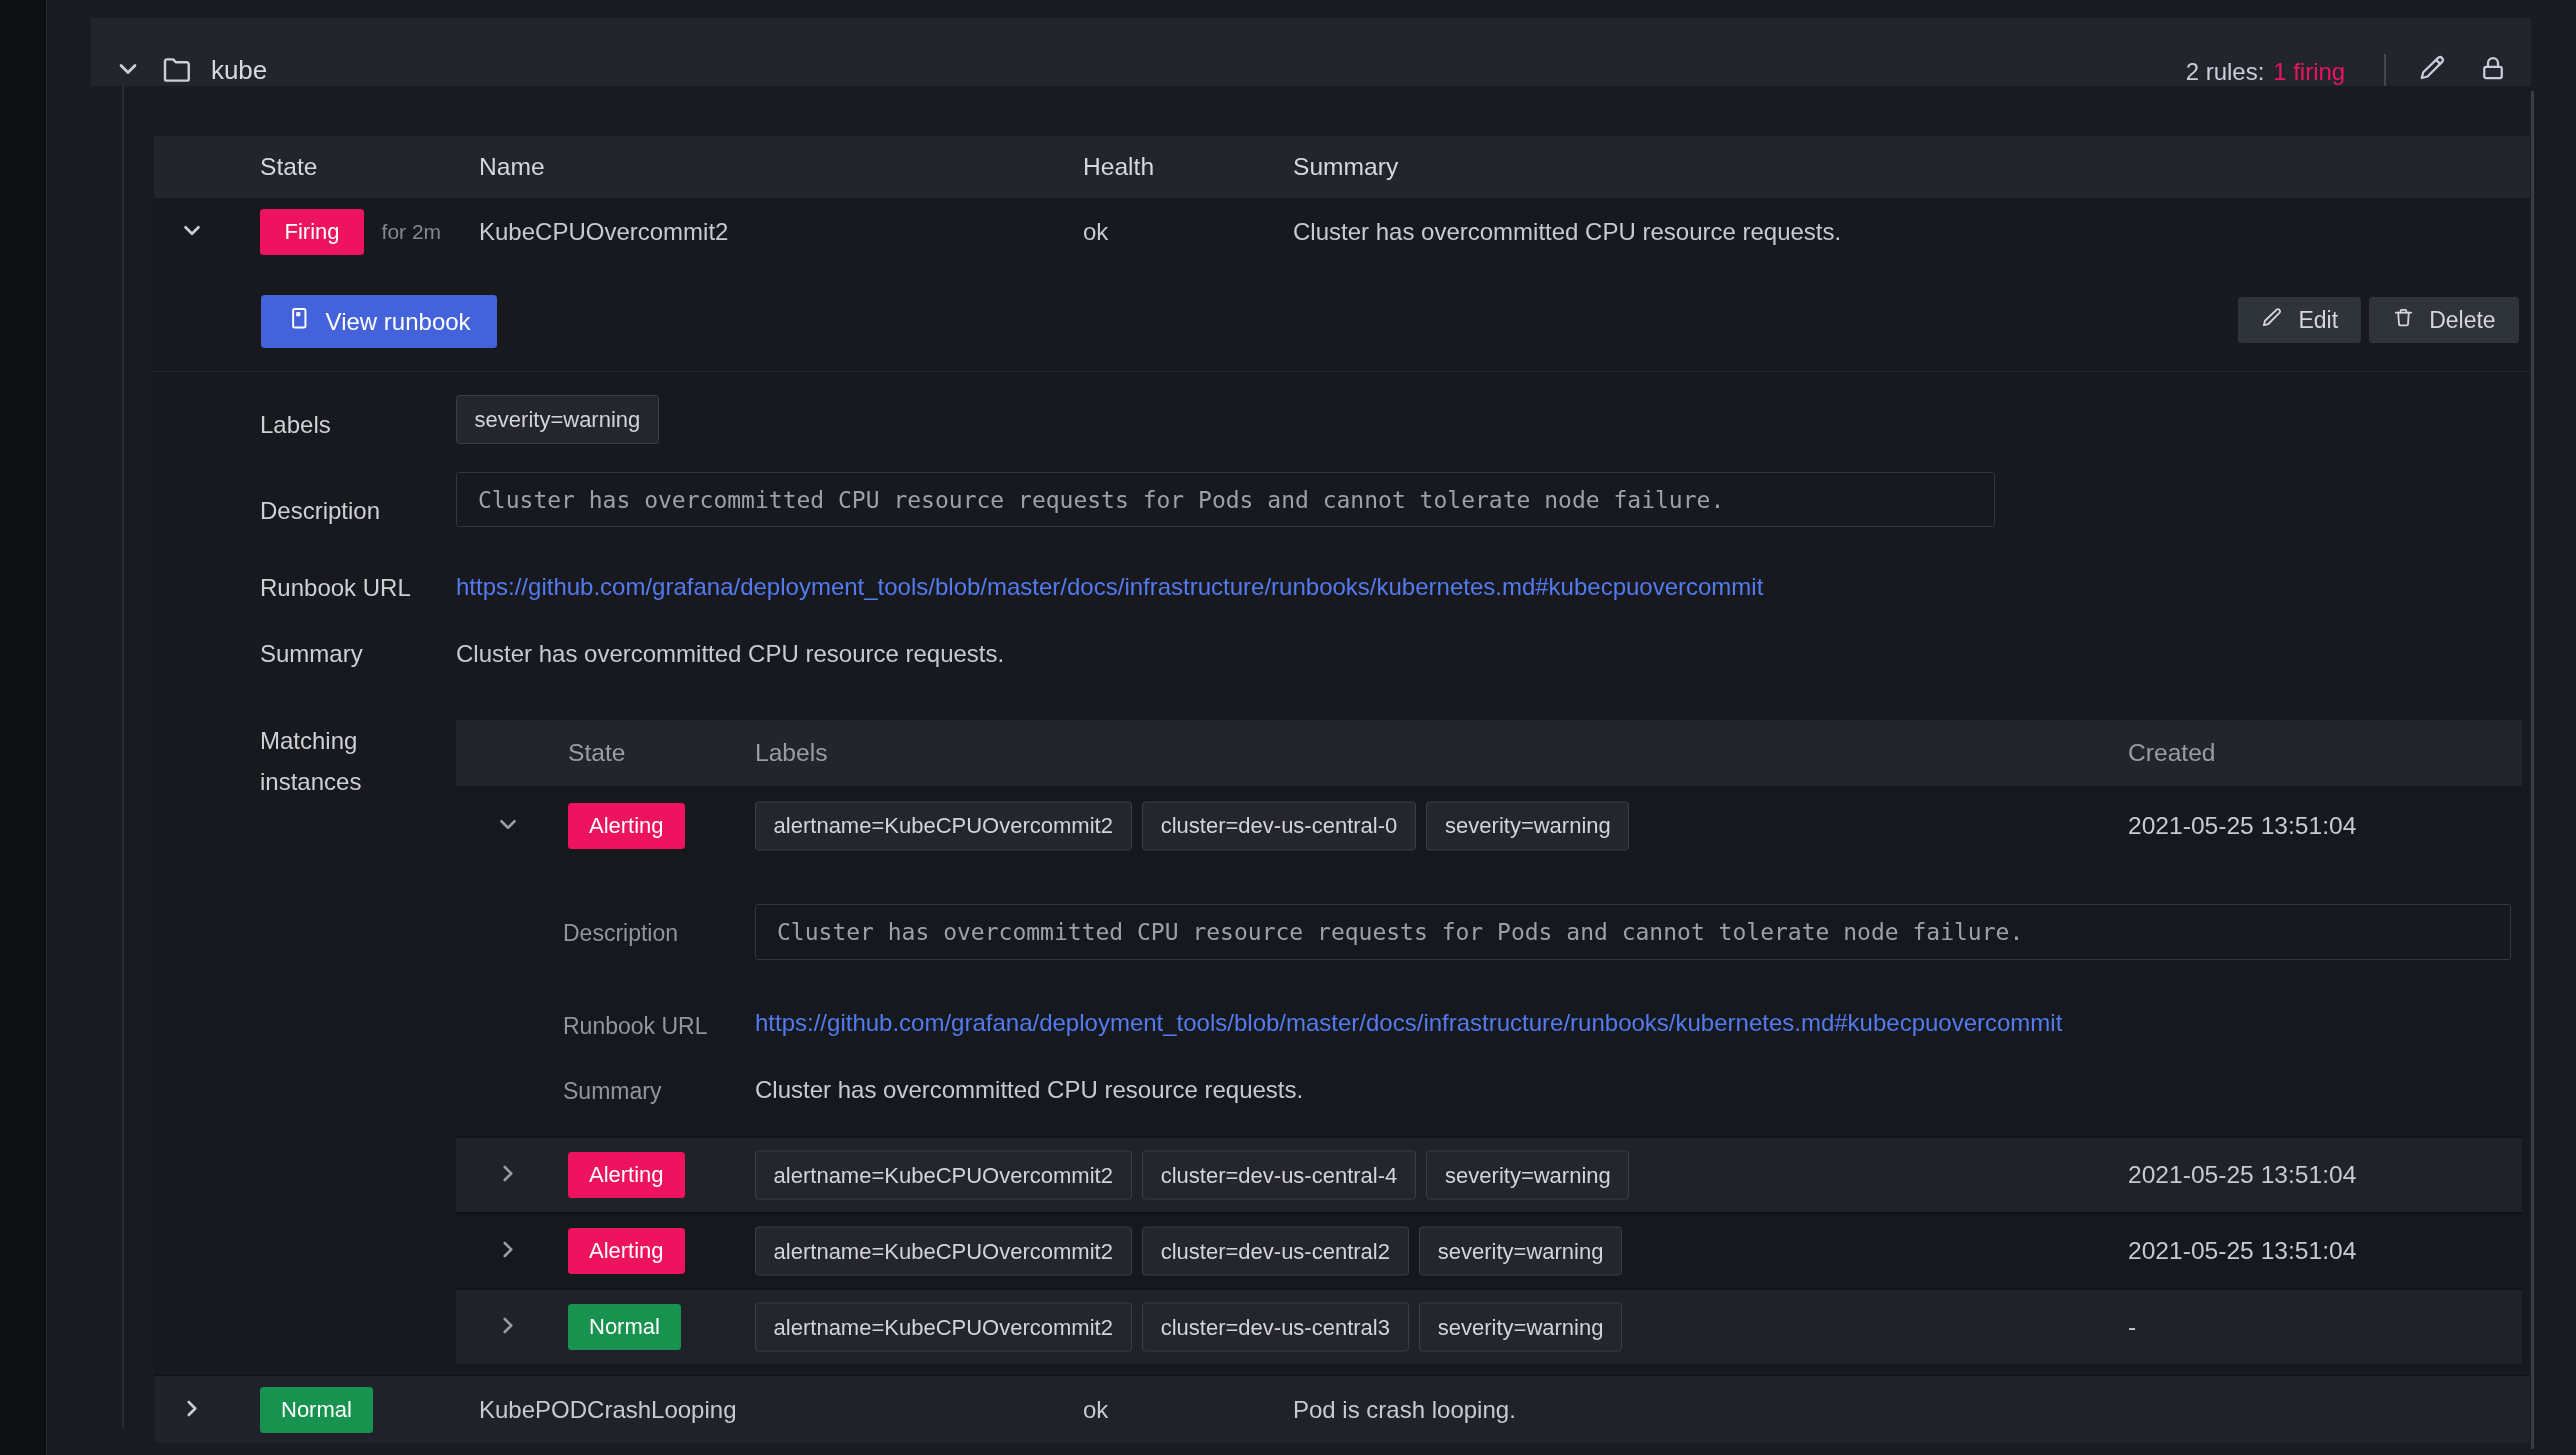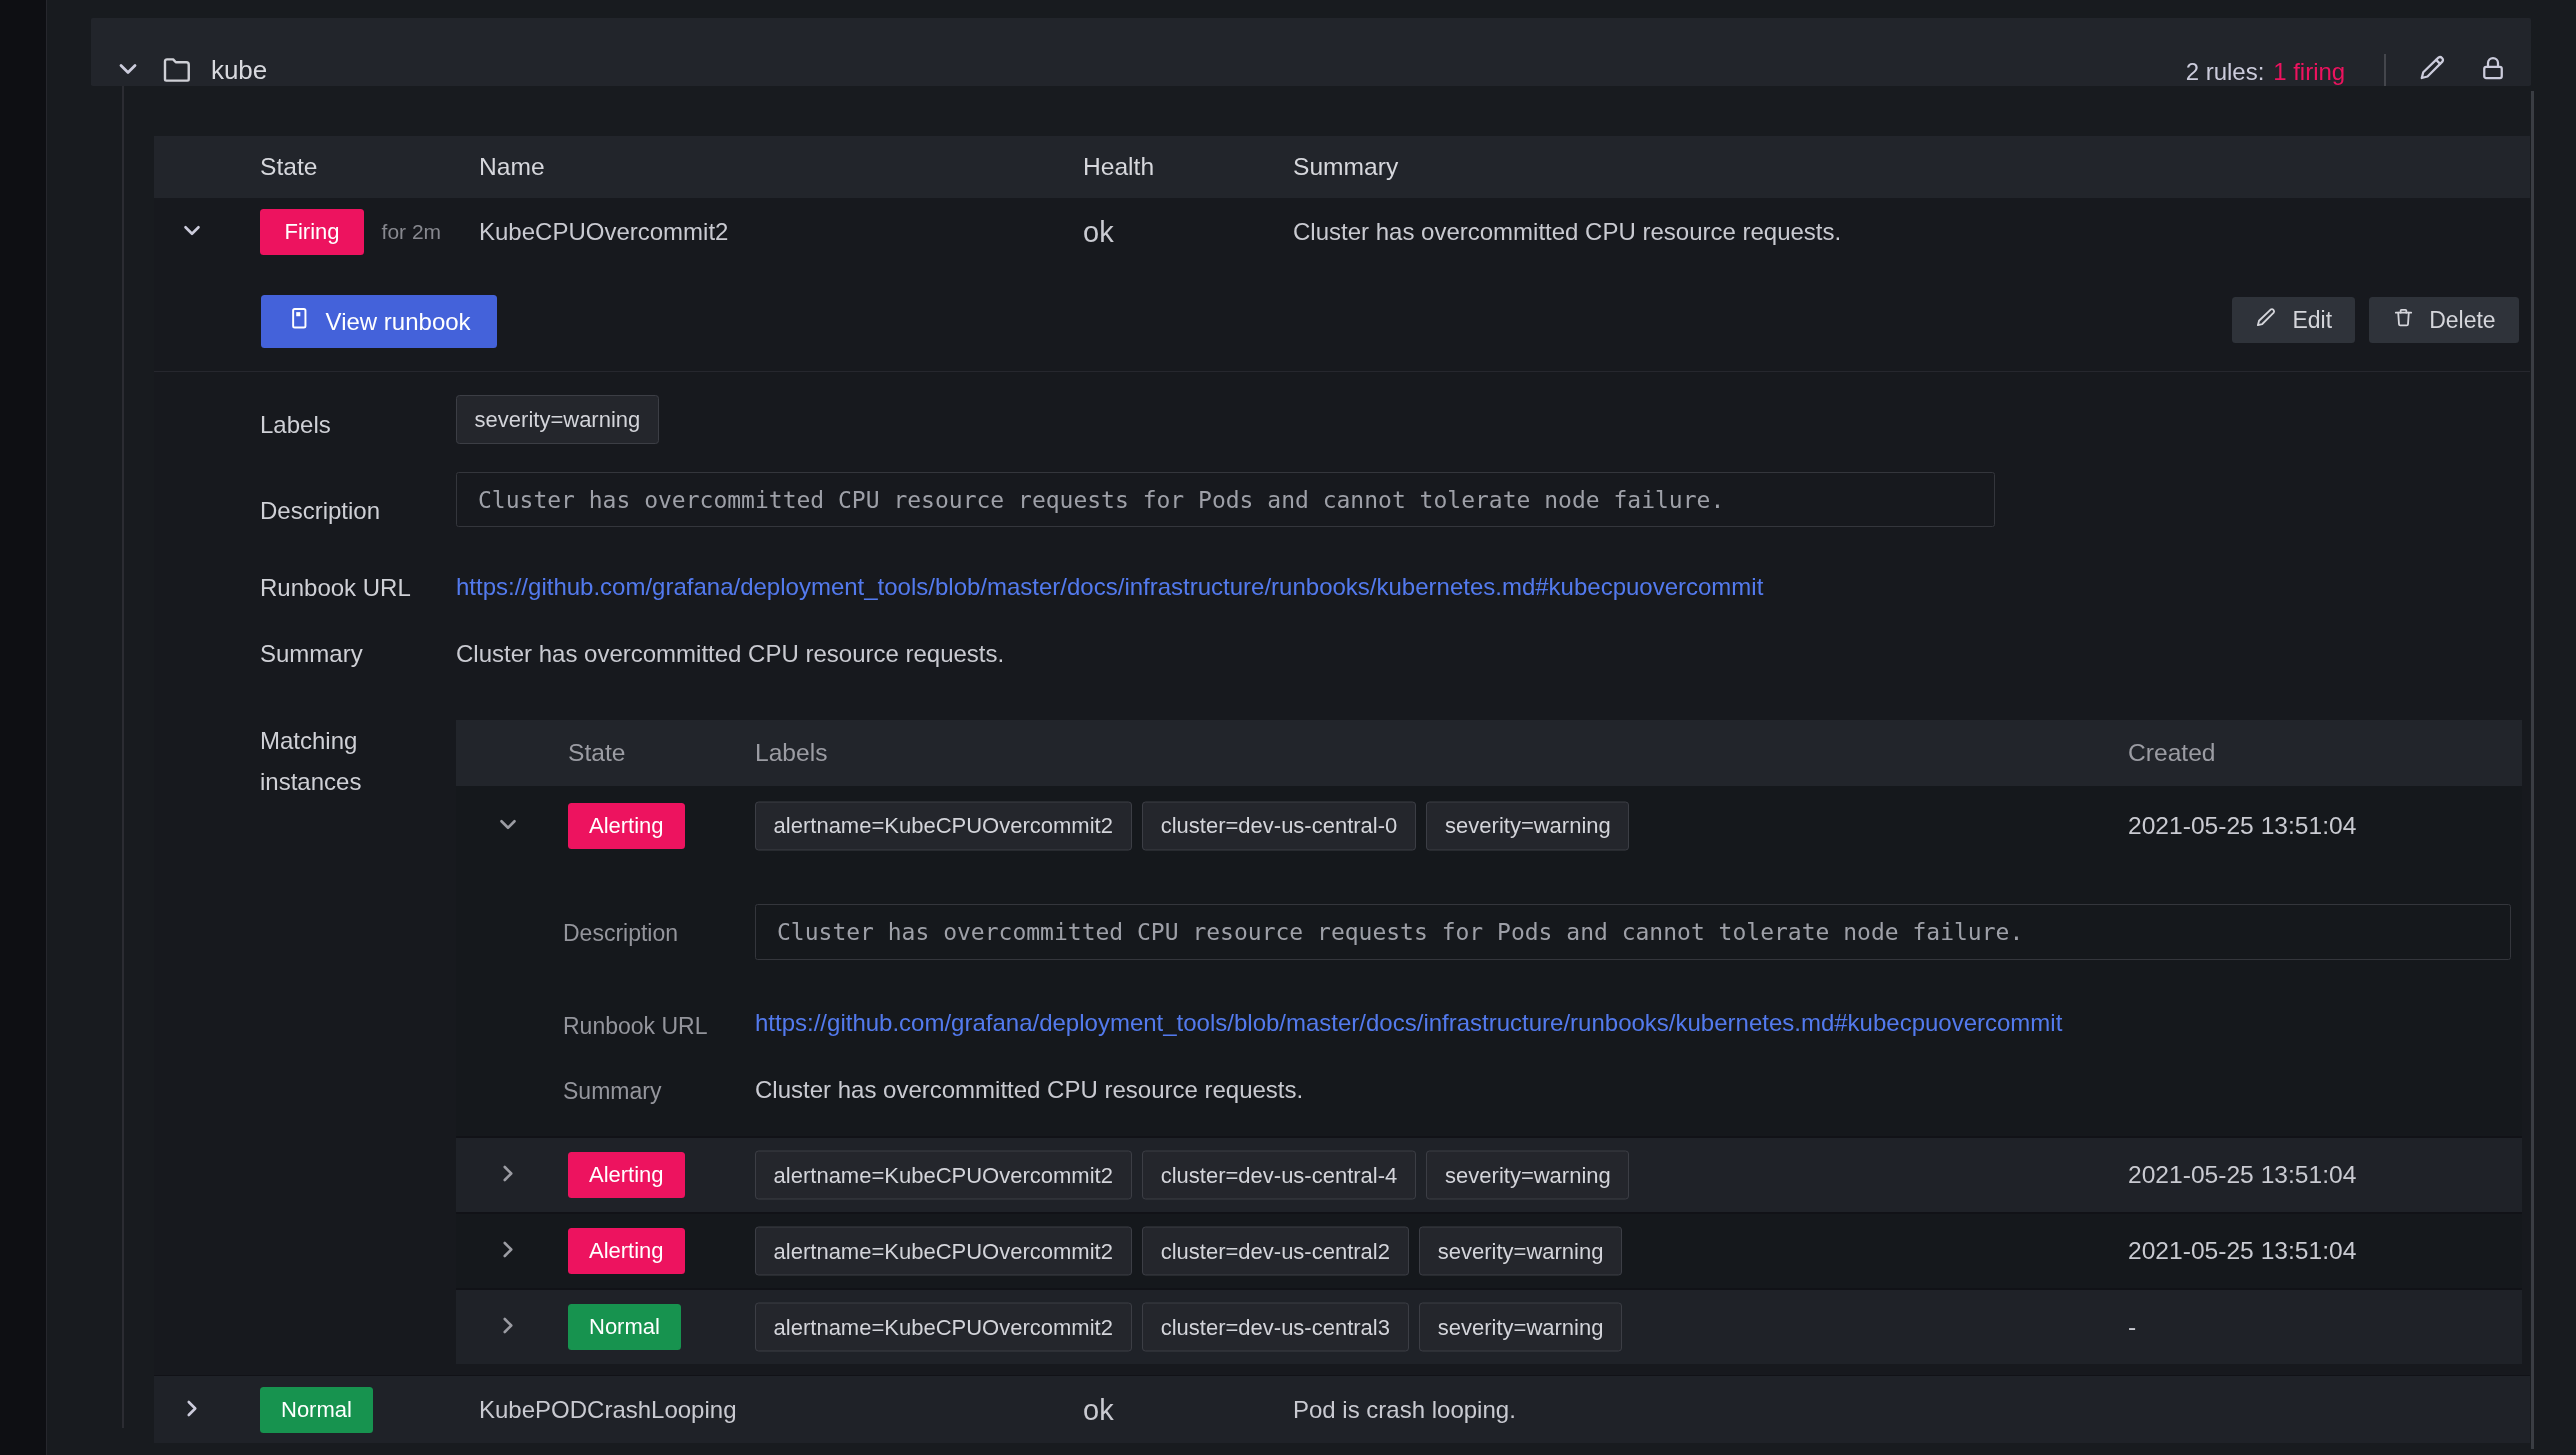--- a/index.html
+++ b/index.html
@@ -33,36 +33,36 @@
   .rt-header{ position:relative; height:62px; background:#22252B; }
   .rt-header span{ position:absolute; top:50%; transform:translateY(-50%); font-size:24.6px; font-weight:500; color:#D6D7DC; }
   .c-state{ left:106px; } .c-name{ left:325px; } .c-health{ left:929px; } .c-summary{ left:1139px; }
 
   .rt-row{ position:relative; height:67px; background:#17191E; }
   .rt-row.even{ height:68px; background:#1F2228; border-top:1.8px solid #111217; }
   .rr-chevron{ position:absolute; left:24.6px; top:50%; transform:translateY(-50%); color:#CCCCDC; }
   .rr-state{ position:absolute; left:106px; top:50%; transform:translateY(-50%); display:flex; align-items:center; gap:17.6px; }
   .rr-for{ font-size:21px; color:#87888F; }
   .rr-name{ position:absolute; left:325px; top:50%; transform:translateY(-50%); font-size:24px; color:#C9CAD1; }
-  .rr-health{ position:absolute; left:929px; top:50%; transform:translateY(-50%); font-size:29px; color:#C9CAD1; }
+  .rr-health{ position:absolute; left:929px; top:50%; transform:translateY(-50%); font-size:24px; color:#C9CAD1; }
   .rr-summary{ position:absolute; left:1139px; top:50%; transform:translateY(-50%); font-size:24px; color:#C9CAD1; }
 
   .badge{ display:inline-flex; align-items:center; justify-content:center; height:46px;
     padding:0 21px; min-width:104px; border-radius:3.5px; font-size:22px; font-weight:500; color:#FFFFFF; }
   .badge.firing, .badge.alerting{ background:var(--firing); }
   .badge.normal{ background:var(--normal); }
 
   
   .rule-expanded{ position:relative; height:1110px; background:#17191E; }
   .actions-row{ position:absolute; left:0; top:0; width:100%; height:107px; border-bottom:0.9px solid #26272E; }
   .btn{ display:inline-flex; align-items:center; gap:14px; border:none; border-radius:3.5px;
     font-family:"Liberation Sans",sans-serif; font-weight:500; cursor:pointer; }
   .btn-primary{ position:absolute; left:107px; top:30px; height:53px; padding:0 26px;
     background:var(--primary); color:#FFFFFF; font-size:24px; }
-  .right-actions{ position:absolute; right:11.4px; top:32px; display:flex; gap:14px; }
+  .right-actions{ position:absolute; right:11.4px; top:32px; display:flex; gap:8px; }
   .btn-secondary{ height:46px; padding:0 23px; background:#2F333A; color:#D5D6DB; font-size:23px; }
 
   .fl{ position:absolute; left:106px; font-size:24px; color:#CFD0D6; }
   .chip-row{ position:absolute; display:flex; gap:10.6px; }
   .chip{ display:inline-flex; align-items:center; height:49px; padding:0 17.6px;
     border:0.9px solid #3C3E45; background:#24262C; border-radius:3.5px; font-size:22px; color:#D3D4DA; white-space:nowrap; }
   .mono-box{ position:absolute; border:0.9px solid #34363C; border-radius:2.6px; display:flex; align-items:center;
     padding:0 21px; font-family:"DejaVu Sans Mono",monospace; font-size:23px; color:#9EA0A8; white-space:nowrap; }
   .link{ position:absolute; font-size:24px; color:var(--link); text-decoration:none; white-space:nowrap;text-align:center; }
   .plain-value{ position:absolute; font-size:24px; color:#C9CAD1; white-space:nowrap; }

